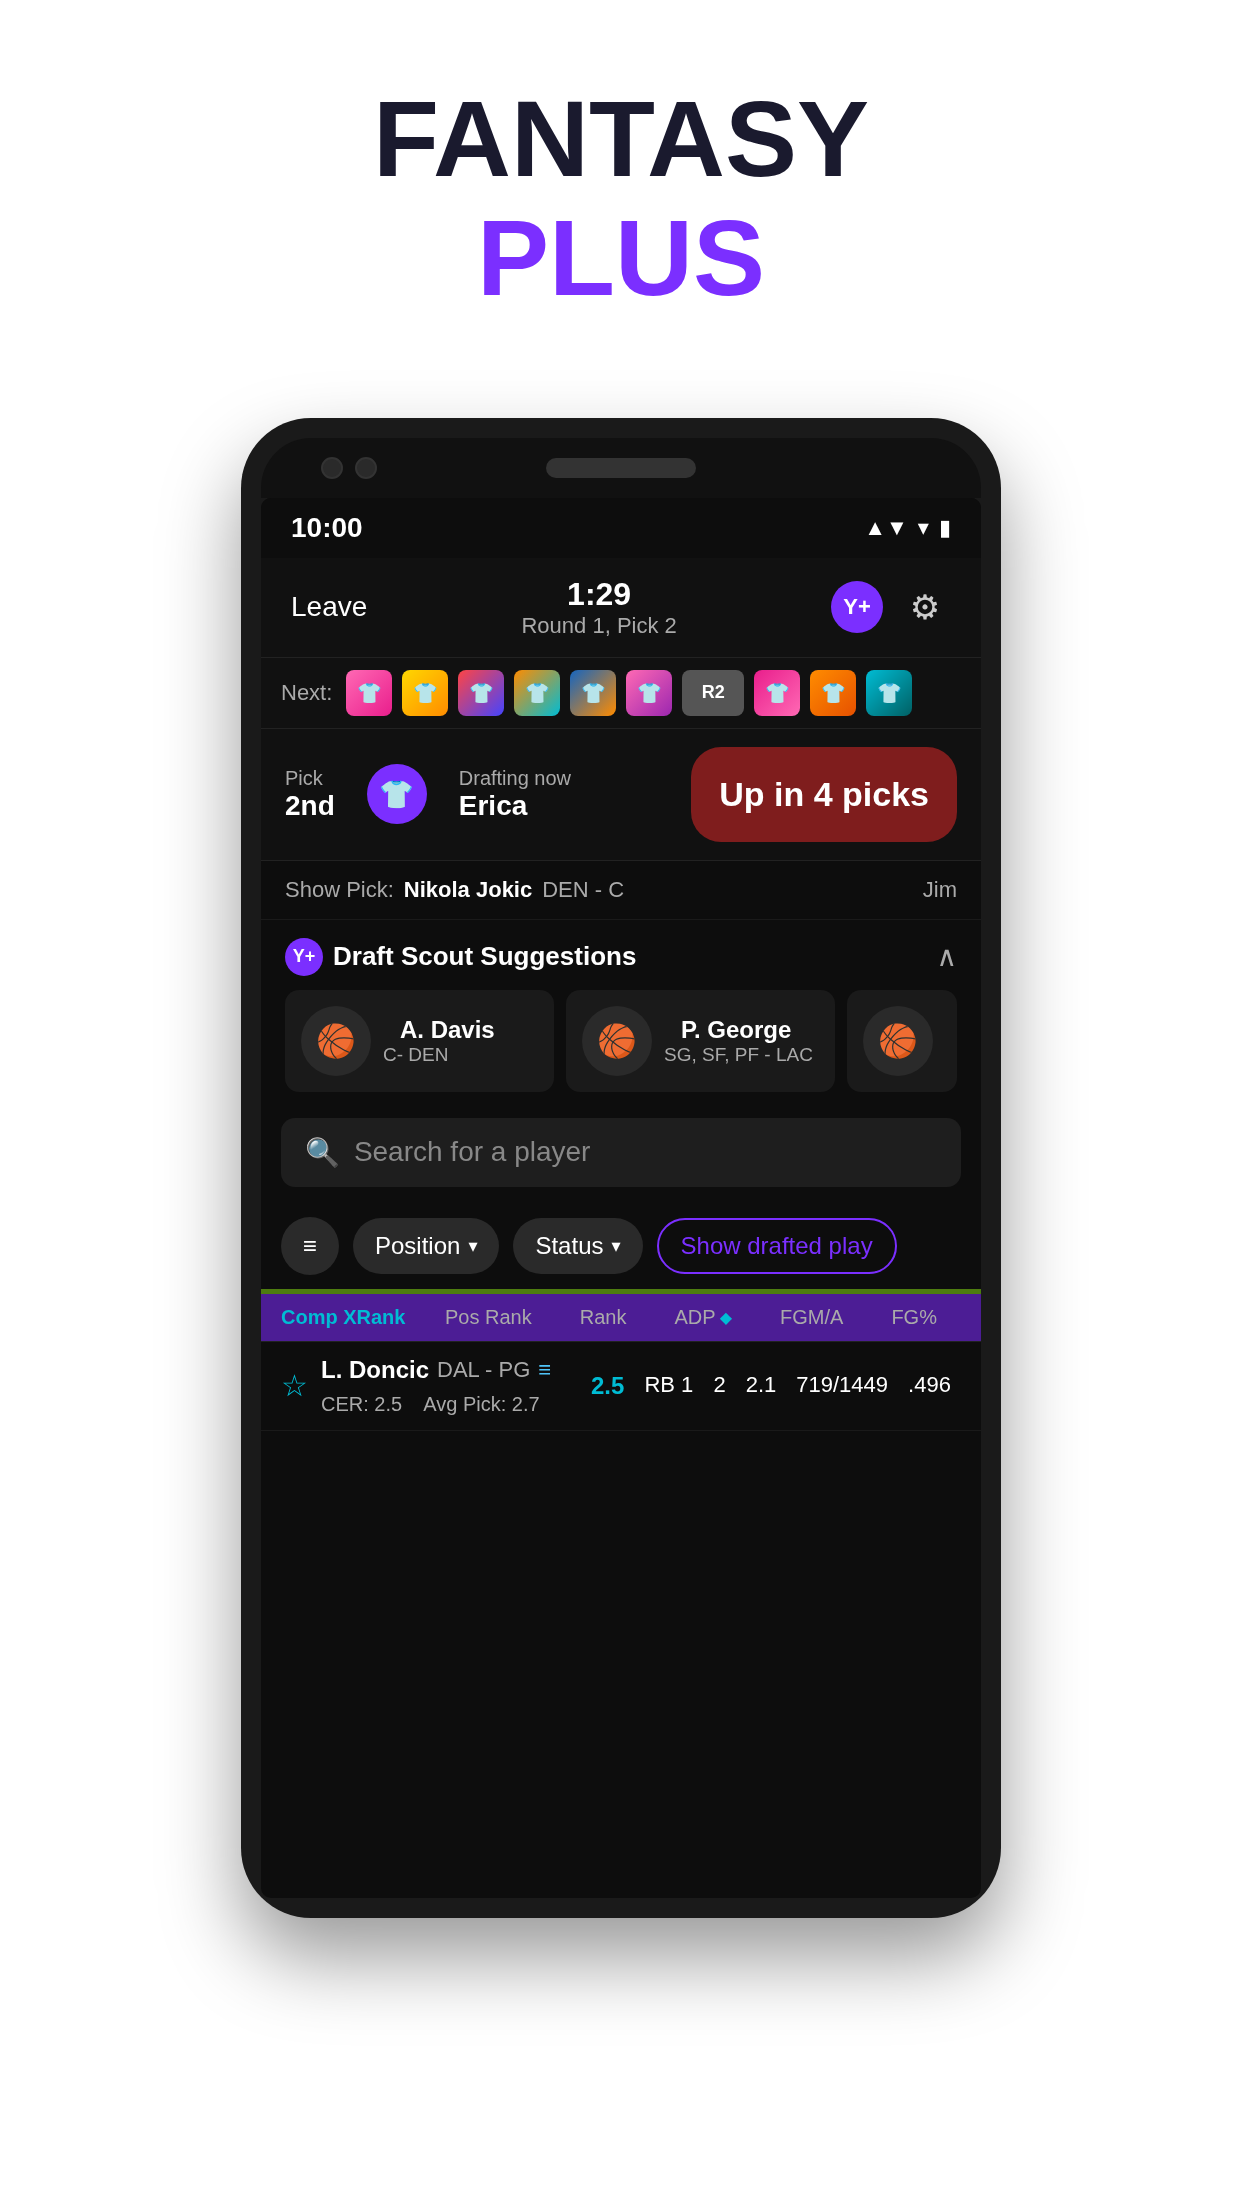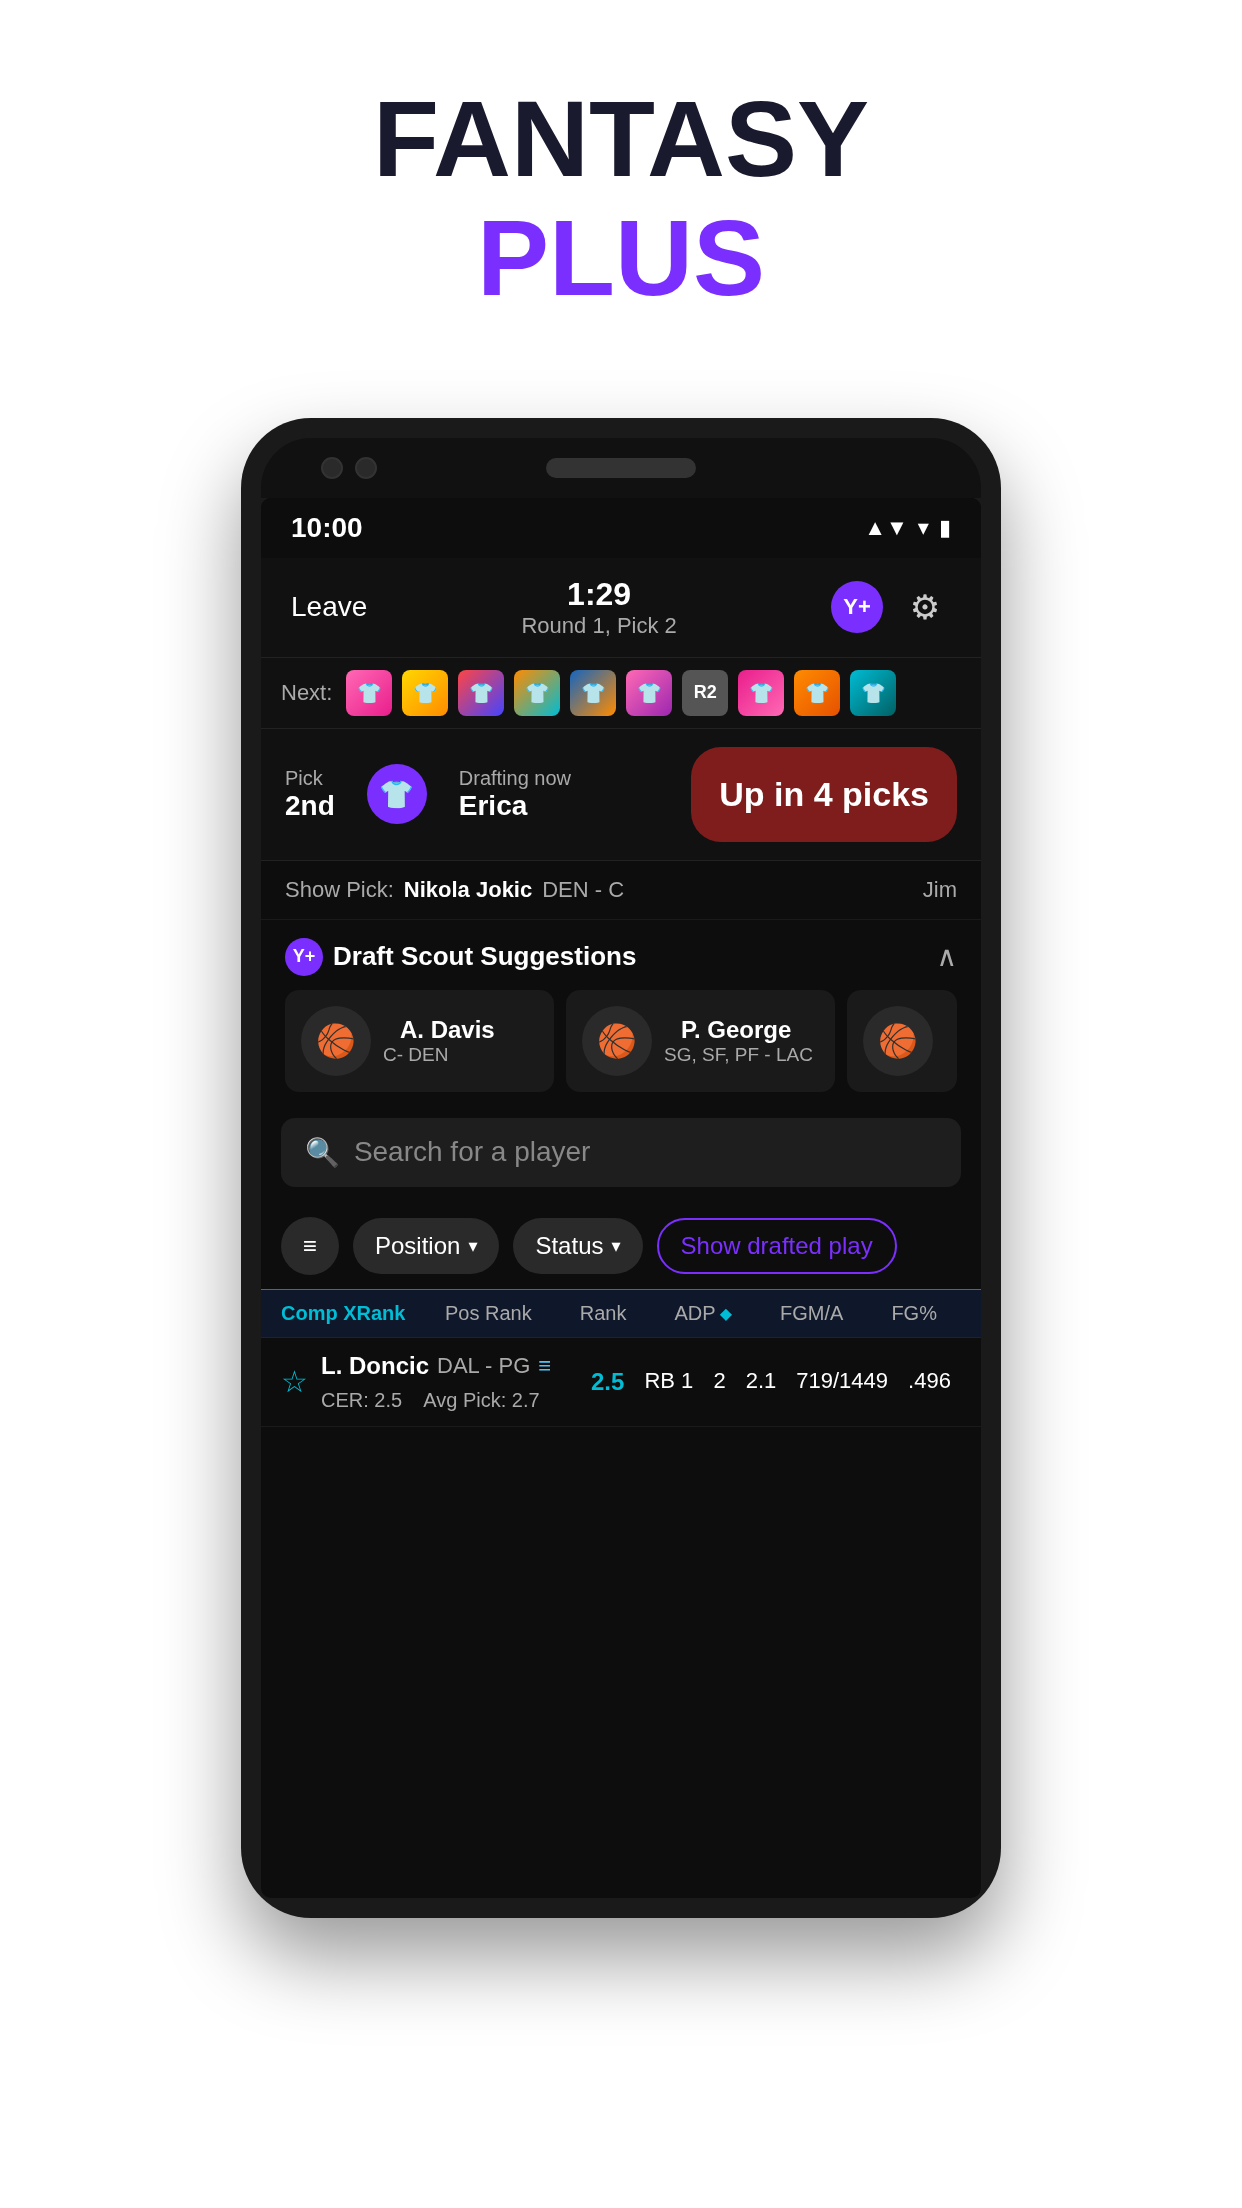--- a/index.html
+++ b/index.html
@@ -175,21 +175,21 @@
     .jersey-yellow { background: linear-gradient(135deg, #ffd700, #ff8c00); }
     .jersey-red-blue { background: linear-gradient(135deg, #ff4444, #4444ff); }
     .jersey-orange-teal { background: linear-gradient(135deg, #ff8c00, #00bcd4); }
     .jersey-blue-orange { background: linear-gradient(135deg, #1565c0, #ff8c00); }
     .jersey-pink2 { background: linear-gradient(135deg, #ff69b4, #9c27b0); }
     .jersey-r2 {
       background: #555;
       color: #fff;
       font-size: 18px;
       font-weight: 700;
-      width: 46px;
+      width: 62px;
       height: 46px;
       border-radius: 8px;
       display: flex;
       align-items: center;
       justify-content: center;
     }
     .jersey-pink3 { background: linear-gradient(135deg, #e91e8c, #ff69b4); }
     .jersey-orange2 { background: linear-gradient(135deg, #ff8c00, #e65100); }
     .jersey-teal { background: linear-gradient(135deg, #00bcd4, #006064); }
 
@@ -422,26 +422,26 @@
       padding: 12px 22px;
       color: #7b2fff;
       font-size: 24px;
       white-space: nowrap;
       overflow: hidden;
       text-overflow: ellipsis;
     }
 
     
     .table-header {
-      background: #0f172a;
+      background: #4c1d95;
       display: flex;
       align-items: center;
       padding: 12px 20px;
       border-bottom: 1px solid #222;
-      border-top: 1px solid #4d7c0f;
+      border-top: 5px solid #4d7c0f;
     }
     .col-compxrank {
       color: #00bcd4;
       font-size: 20px;
       font-weight: 600;
       width: 140px;
       flex-shrink: 0;
     }
     .col-headers {
       display: flex;

